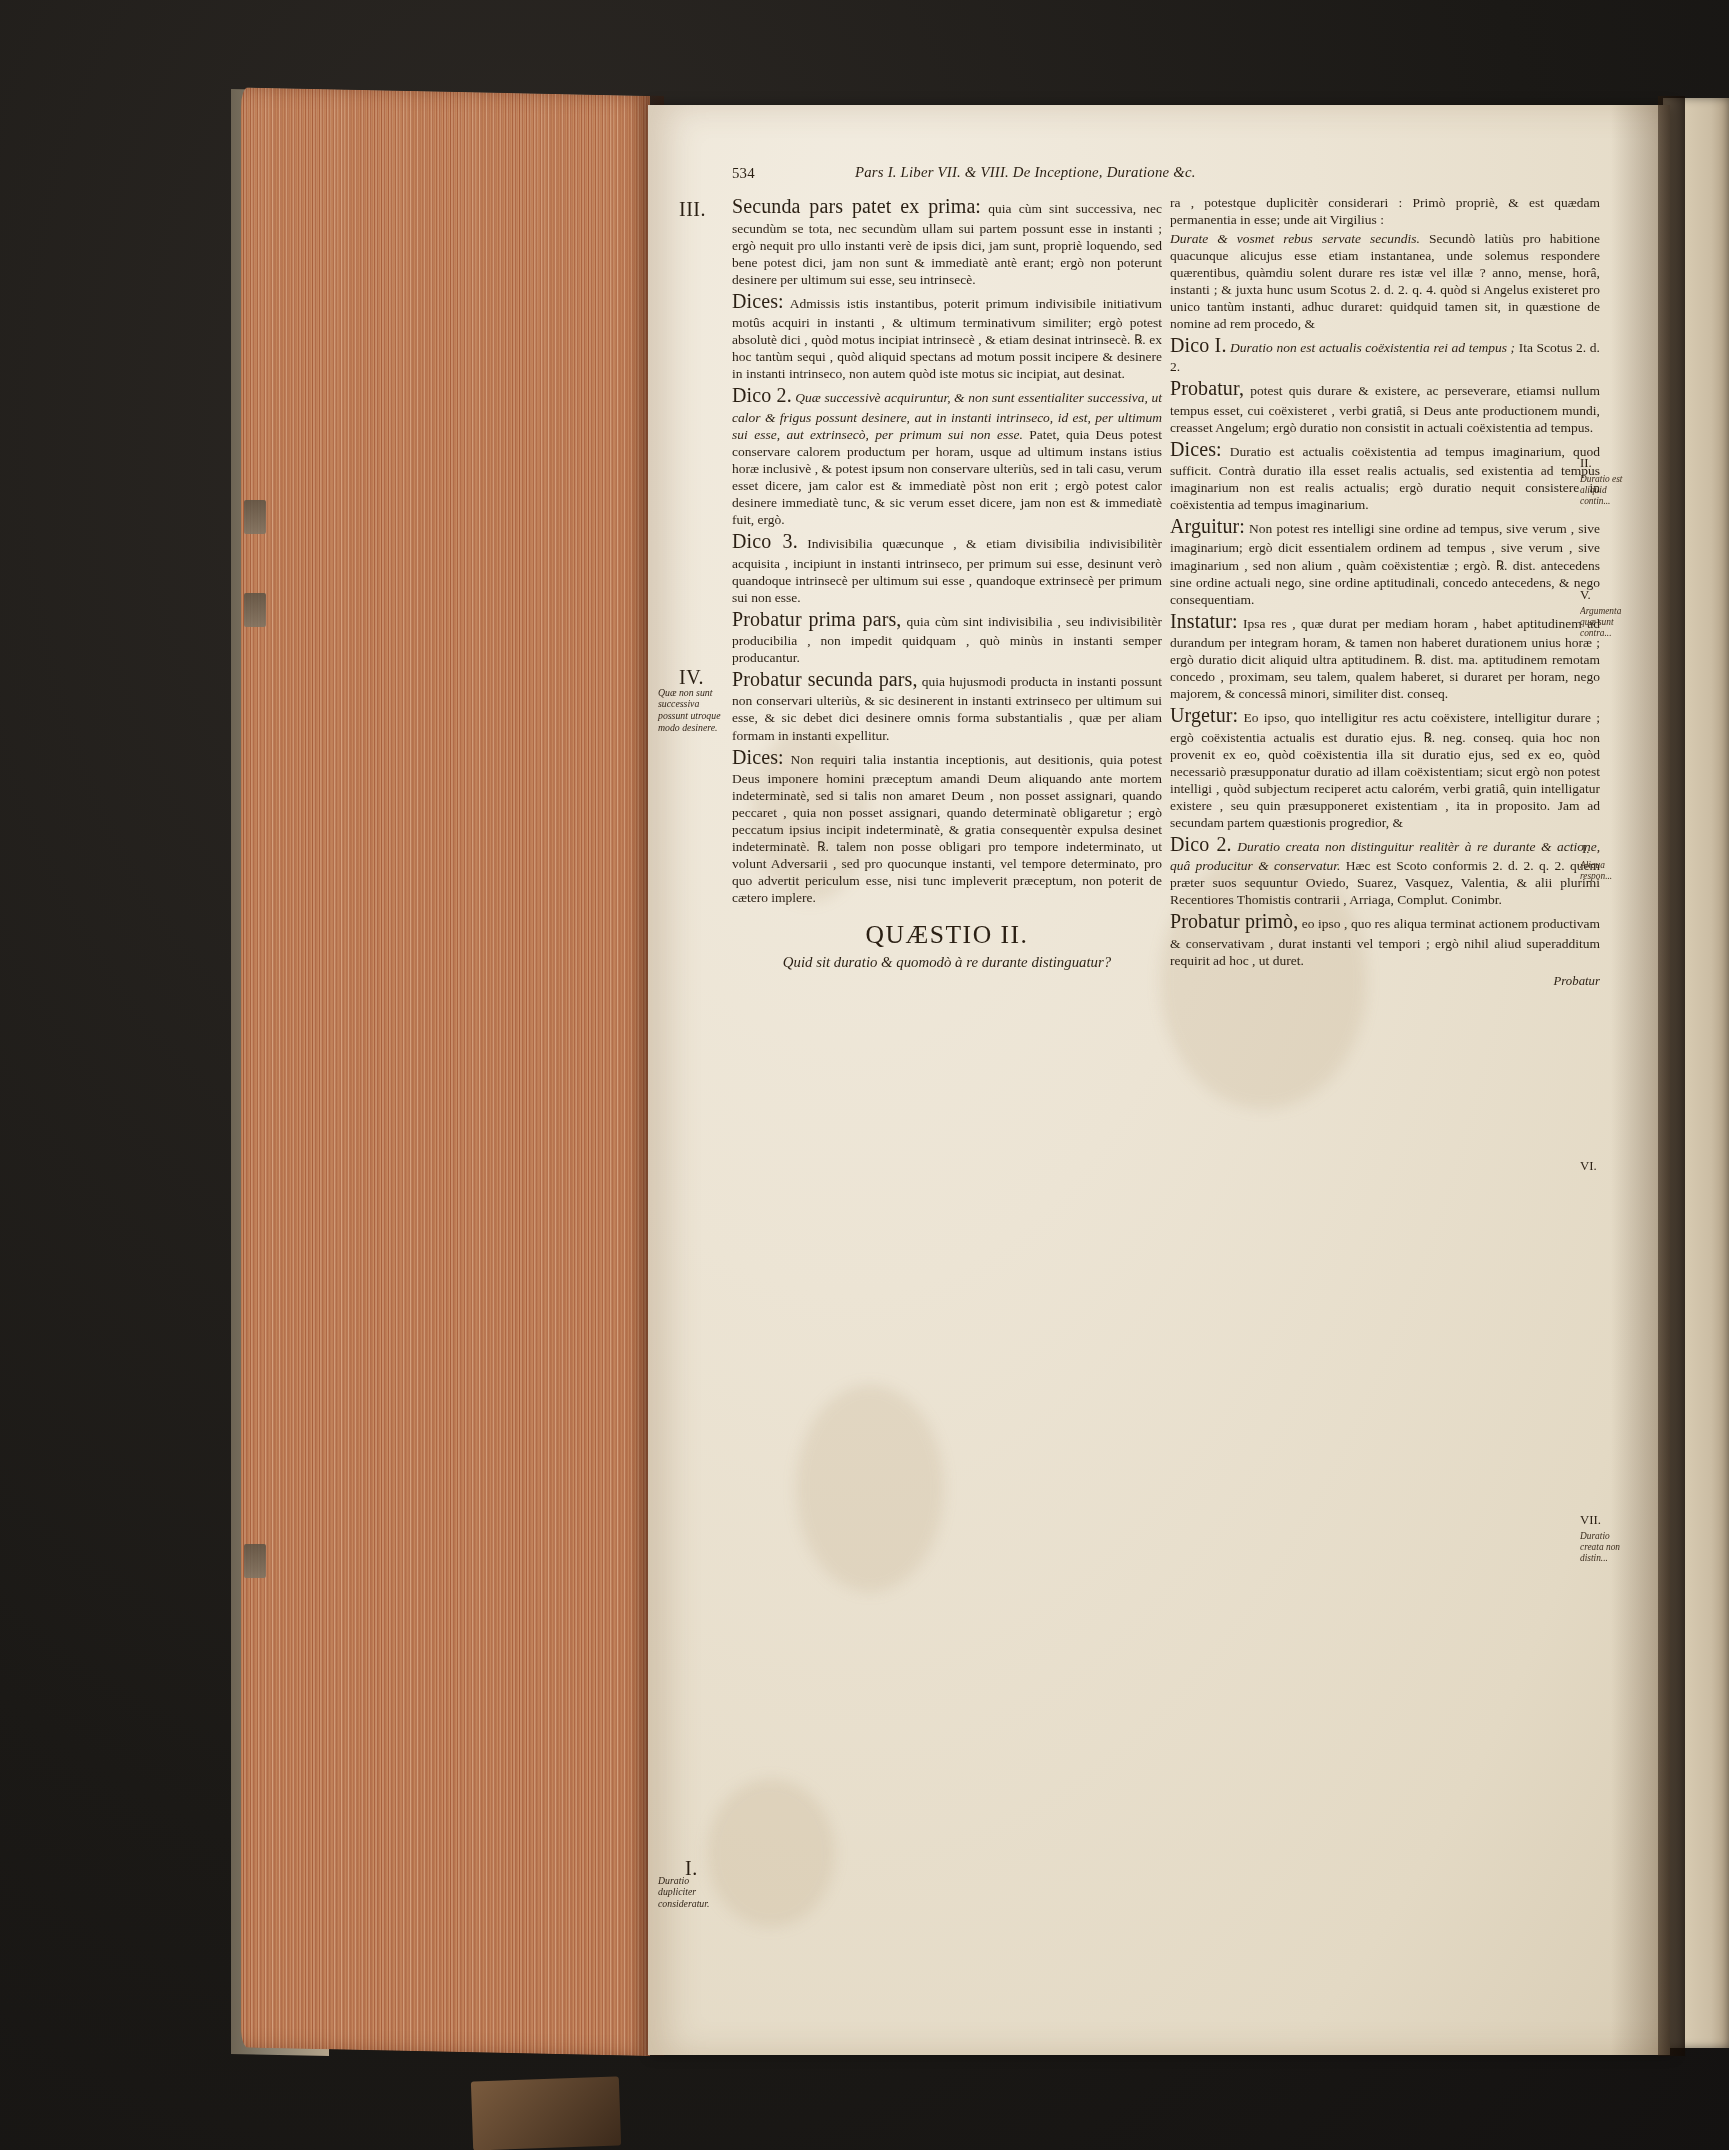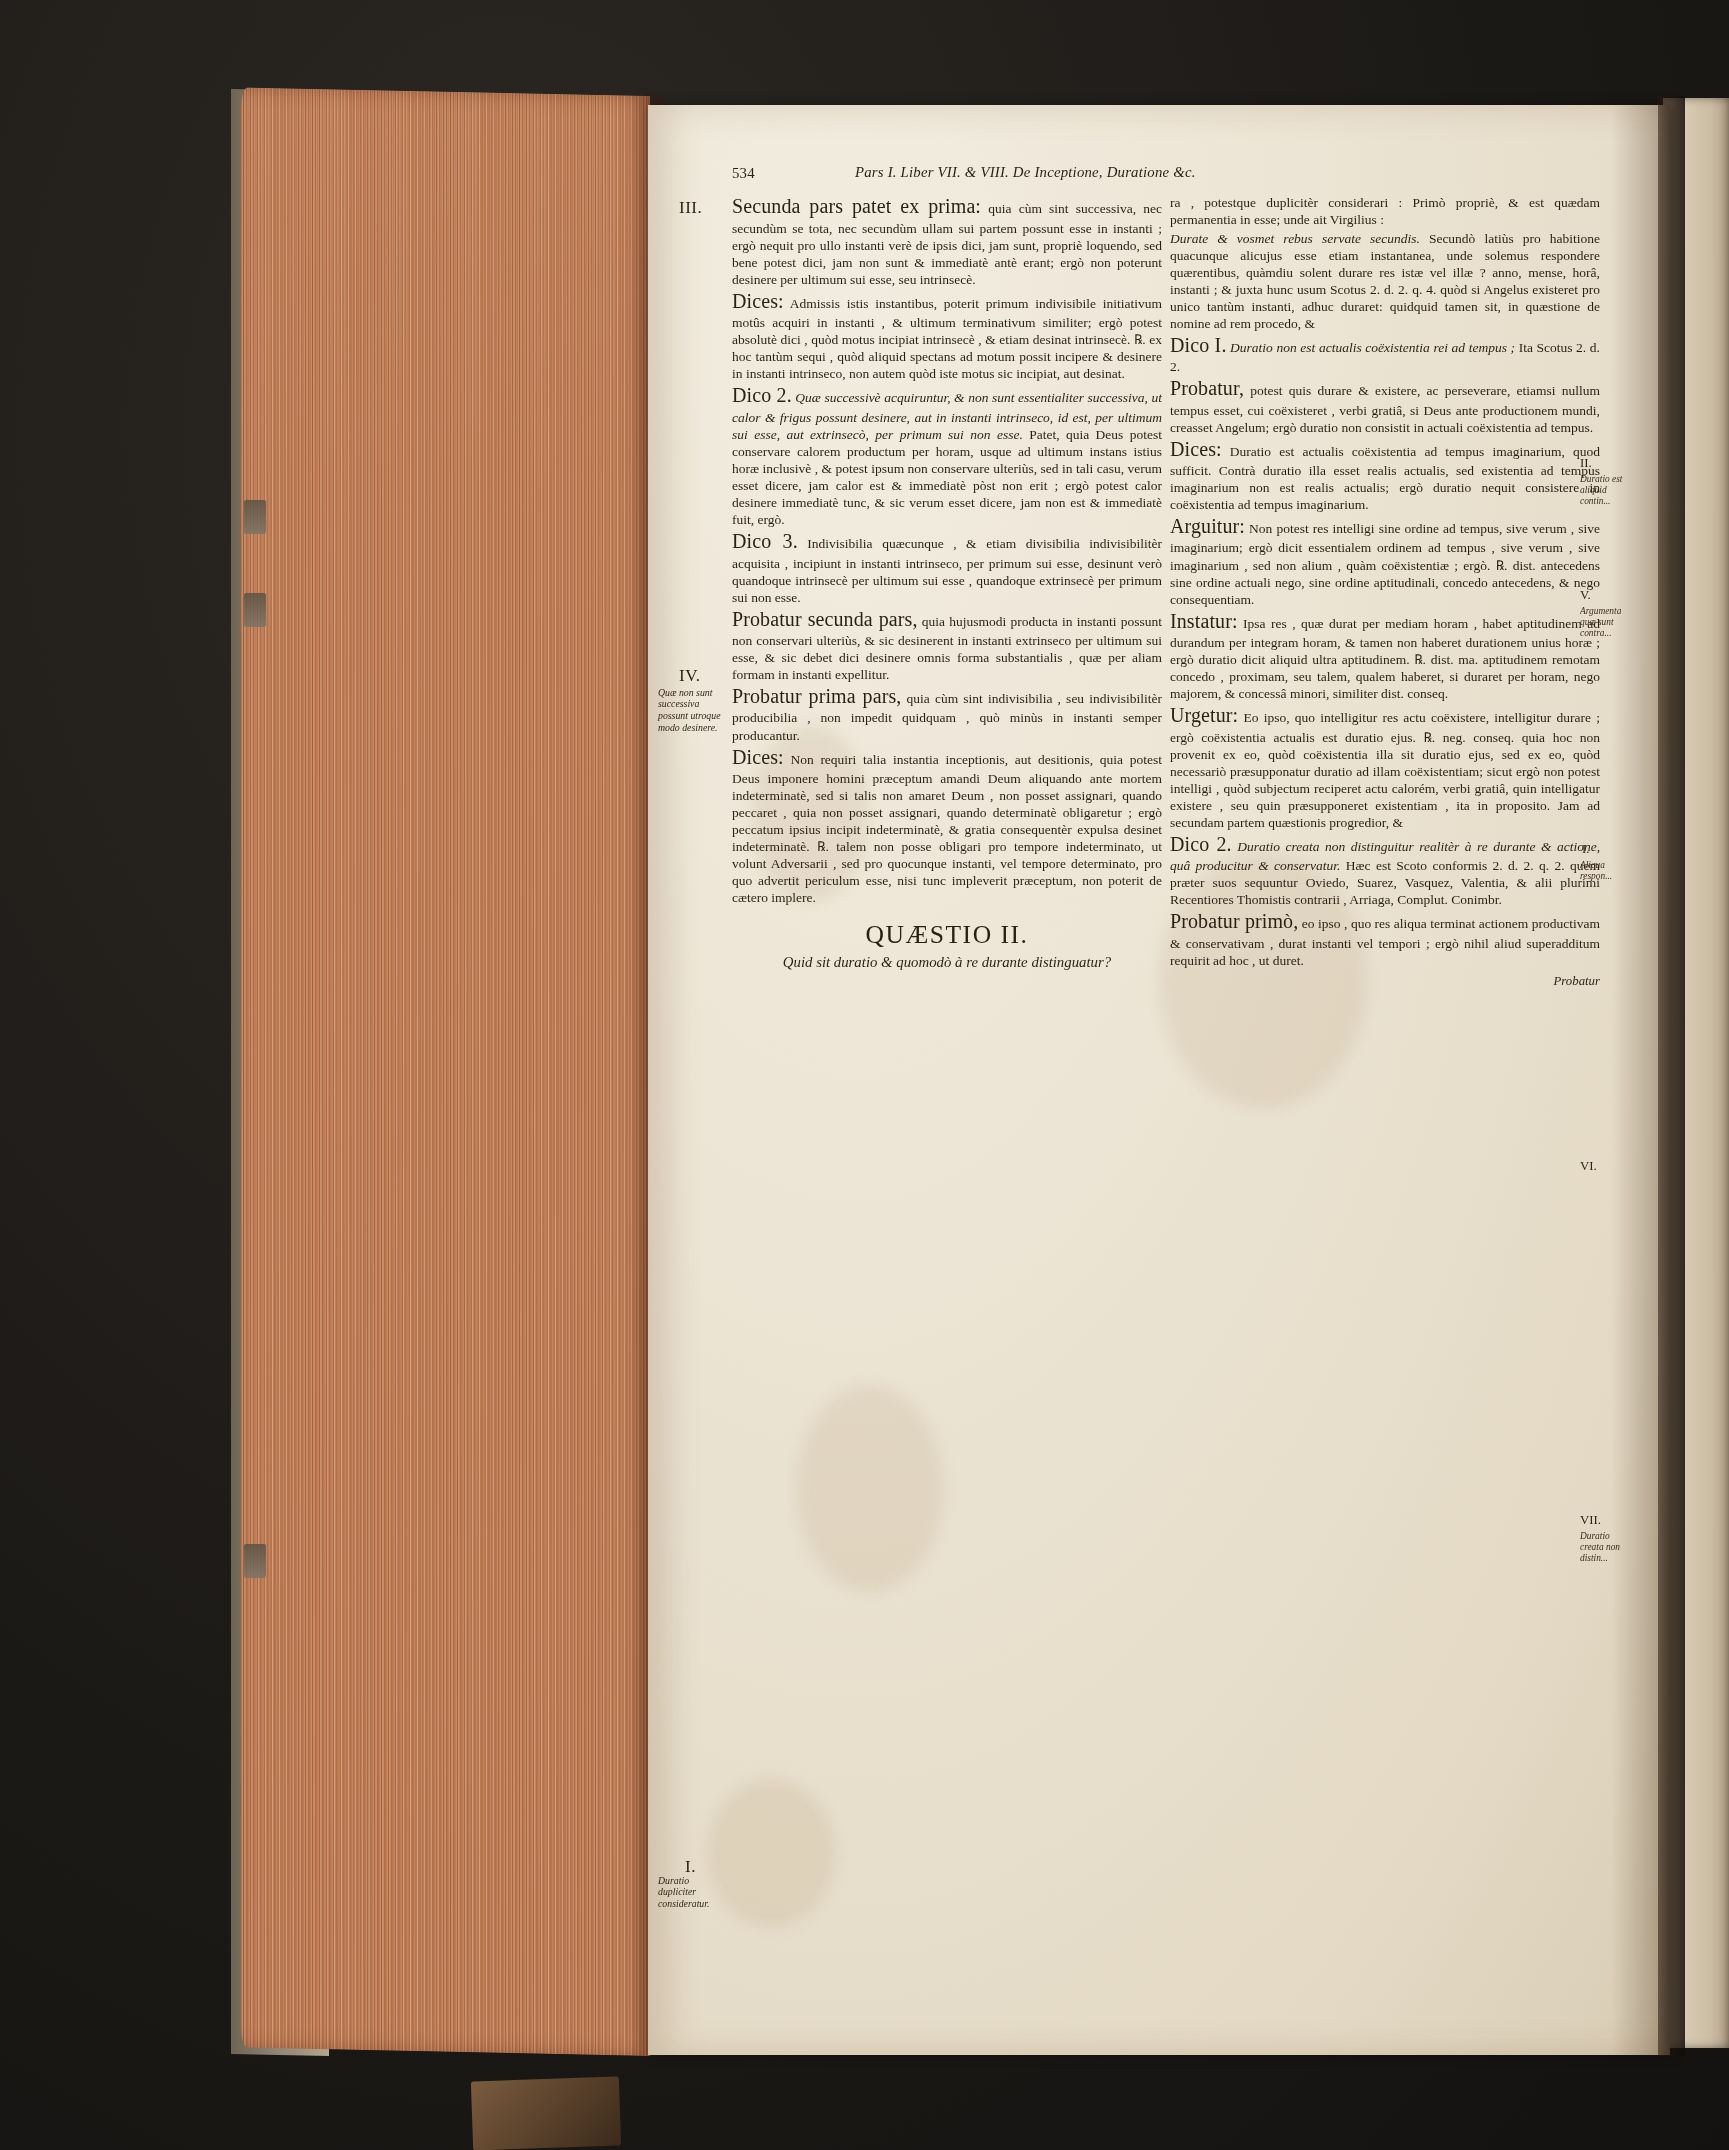--- a/index.html
+++ b/index.html
@@ -172,21 +172,21 @@
     position: absolute;
     width: 79px;
     font-size: 9.8px;
     line-height: 1.18;
     font-style: italic;
     color: #33261a;
     text-align: left;
   }
   .margin-num {
     position: absolute;
-    font-size: 17px;
+    font-size: 20px;
     font-style: normal;
     letter-spacing: 0.5px;
   }
 
   
   .rmargin {
     position: absolute;
     width: 43px;
     font-size: 9.4px;
     line-height: 1.15;
@@ -314,27 +314,27 @@
               <span class="sm-it">Quæ successivè acquiruntur, &amp; non sunt essentialiter successiva, ut calor &amp; frigus possunt desinere, aut in instanti intrinseco, id est, per ultimum sui esse, aut extrinsecò, per primum sui non esse.</span>
               <span>Patet, quia Deus potest conservare calorem productum per horam, usque ad ultimum instans istius horæ inclusivè , &amp; potest ipsum non conservare ulteriùs, sed in tali casu, verum esset dicere, jam calor est &amp; immediatè pòst non erit ; ergò potest calor desinere immediatè tunc, &amp; sic verum esset dicere, jam non est &amp; immediatè fuit, ergò.</span>
             </p>
 
             <p>
               <span class="lead">Dico 3.</span>
               <span>Indivisibilia quæcunque , &amp; etiam divisibilia indivisibilitèr acquisita , incipiunt in instanti intrinseco, per primum sui esse, desinunt verò quandoque intrinsecè per ultimum sui esse , quandoque extrinsecè per primum sui non esse.</span>
             </p>
 
             <p>
+              <span class="lead">Probatur prima pars,</span>
+              <span>quia cùm sint indivisibilia , seu indivisibilitèr producibilia , non impedit quidquam , quò minùs in instanti semper producantur.</span>
+            </p>
+
+            <p>
               <span class="lead">Probatur secunda pars,</span>
               <span>quia hujusmodi producta in instanti possunt non conservari ulteriùs, &amp; sic desinerent in instanti extrinseco per ultimum sui esse, &amp; sic debet dici desinere omnis forma substantialis , quæ per aliam formam in instanti expellitur.</span>
-            </p>
-
-            <p>
-              <span class="lead">Probatur prima pars,</span>
-              <span>quia cùm sint indivisibilia , seu indivisibilitèr producibilia , non impedit quidquam , quò minùs in instanti semper producantur.</span>
             </p>
 
             <p>
               <span class="lead">Dices:</span>
               <span>Non requiri talia instantia inceptionis, aut desitionis, quia potest Deus imponere homini præceptum amandi Deum aliquando ante mortem indeterminatè, sed si talis non amaret Deum , non posset assignari, quando peccaret , quia non posset assignari, quando determinatè obligaretur ; ergò peccatum ipsius incipit indeterminatè, &amp; gratia consequentèr expulsa desinet indeterminatè. ℞. talem non posse obligari pro tempore indeterminato, ut volunt Adversarii , sed pro quocunque instanti, vel tempore determinato, pro quo advertit periculum esse, nisi tunc impleverit præceptum, non poterit de cætero implere.</span>
             </p>
 
             <div class="qtitle">QUÆSTIO  II.</div>
             <div class="qsub">Quid sit duratio &amp; quomodò à re durante distinguatur?</div>
 

